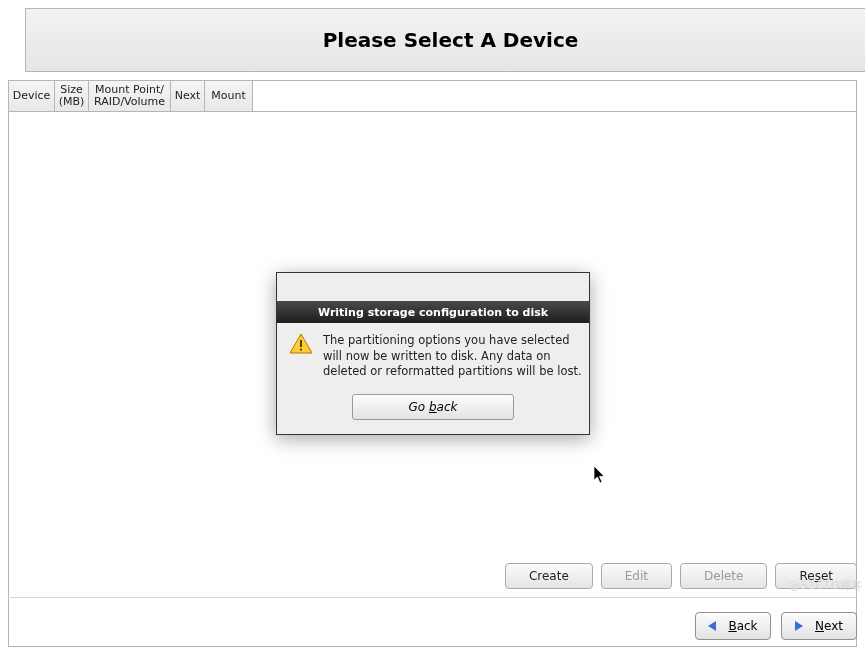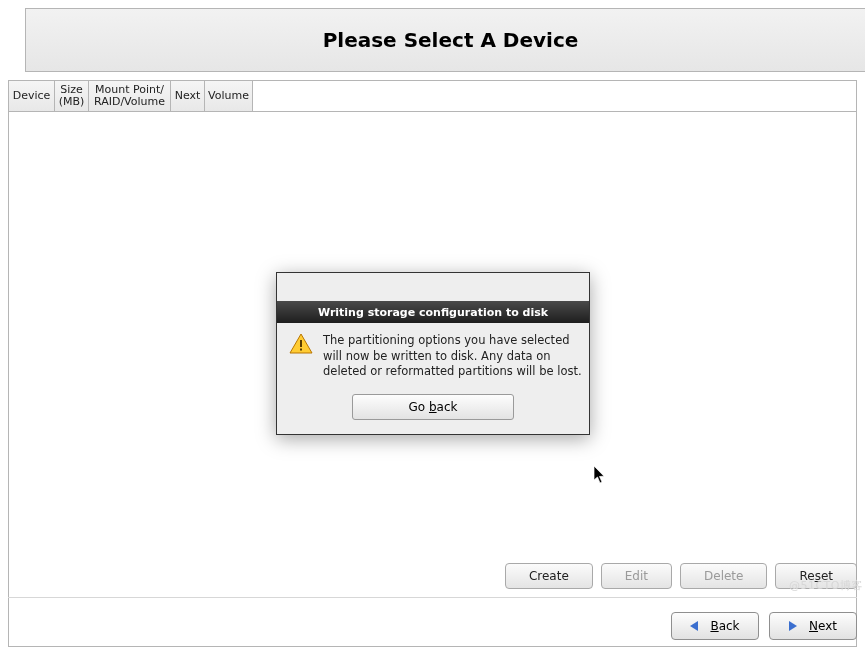--- a/index.html
+++ b/index.html
@@ -95,21 +95,21 @@
   }
 
   .nav-row {
     position: absolute;
     right: 8px; top: 612px;
     display: flex;
     gap: 10px;
   }
   .navbtn {
     height: 28px;
-    width: 88px;
+    width: 76px;
     border: 1px solid #8f8f8f;
     border-radius: 4px;
     background: linear-gradient(#fdfdfd, #e2e2e2);
     font-size: 12px;
     display: inline-flex;
     align-items: center;
     justify-content: center;
     gap: 12px;
     cursor: pointer;
     box-sizing: border-box;
@@ -169,20 +169,21 @@
     height: 24px;
     border: 1px solid #9a9a9a;
     border-radius: 3px;
     background: linear-gradient(#fdfdfd, #e3e3e3);
     font-size: 12px;
     padding: 0 20px;
     display: inline-flex;
     align-items: center;
     justify-content: center;
     cursor: pointer;
+    font-style: italic;
   }
   .dbtn.go-back { min-width: 120px; }
   .dbtn.write   { min-width: 128px; }
   .highlight-red {
     outline: 3px solid #ff1a1a;
     outline-offset: 1px;
   }
 
   .cursor {
     position: absolute;
@@ -209,21 +210,21 @@
 </div>
 
 <div class="table-frame">
   <div class="table-header">
     <div class="th device">Device</div>
     <div class="th size" style="white-space:pre-line">Size
 (MB)</div>
     <div class="th mount" style="white-space:pre-line">Mount Point/
 RAID/Volume</div>
     <div class="th type">Next</div>
-    <div class="th format">Volume</div>
+    <div class="th format">Mount</div>
   </div>
 </div>
 
 <div class="action-row">
   <div class="gbtn underline-first">Create</div>
   <div class="gbtn disabled">Edit</div>
   <div class="gbtn disabled underline-first">Delete</div>
   <div class="gbtn">
     <span>Re<span class="u">s</span>et</span>
   </div>

